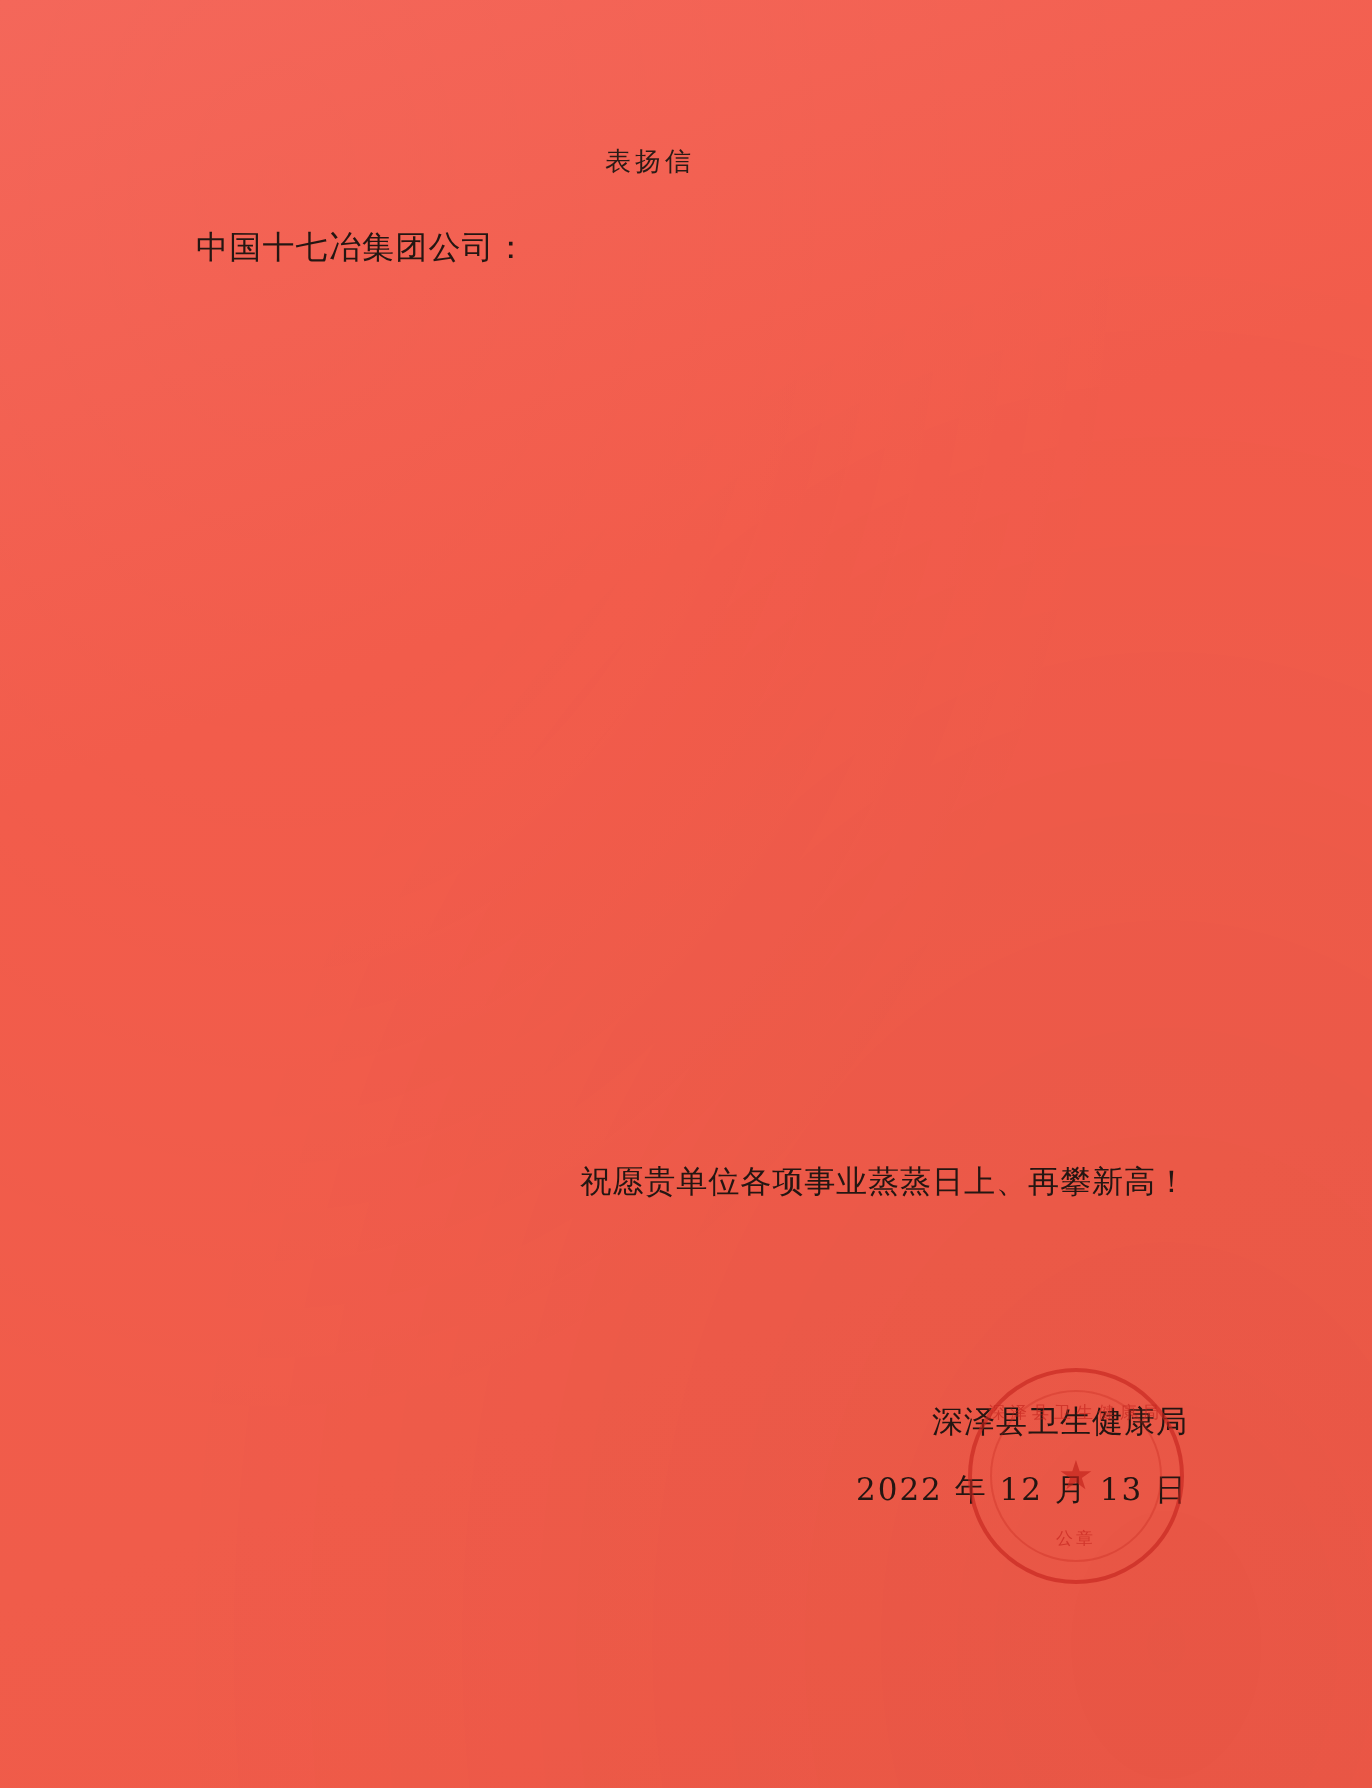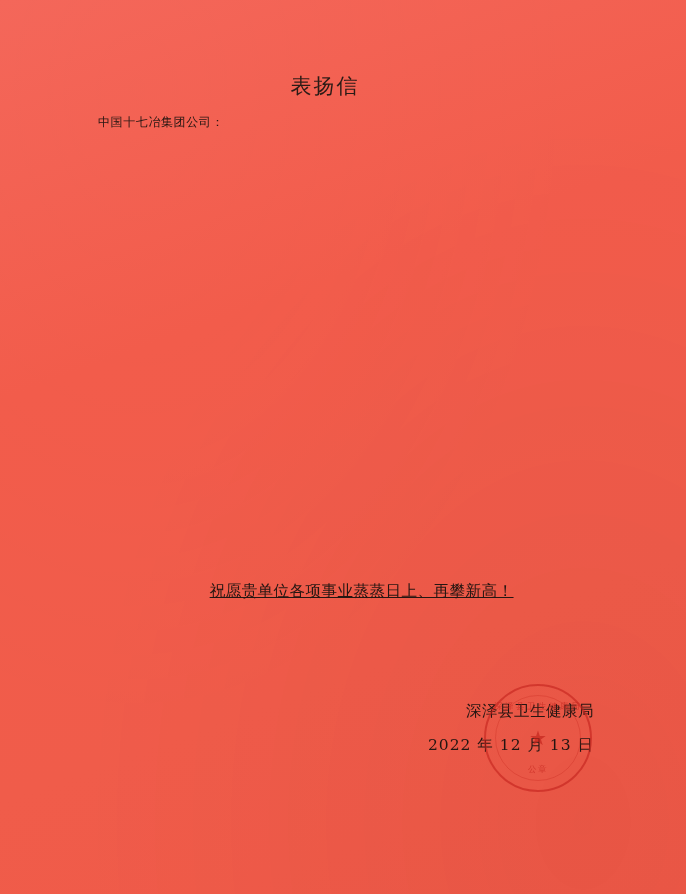--- a/index.html
+++ b/index.html
@@ -38,30 +38,30 @@
     right: 0;
     bottom: 0;
     padding: 0;
   }
   .doc-title {
     position: absolute;
     top: 72px;
     left: 0;
     width: 650px;
     text-align: center;
-    font-size: 21px;
+    font-size: 13px;
     letter-spacing: 2px;
     color: #2b1b16;
     font-family: Liberation Sans, sans-serif;
   }
   .salutation {
     position: absolute;
     top: 114px;
     left: 98px;
-    font-size: 12px;
+    font-size: 16px;
     color: #241612;
     letter-spacing: 0.6px;
   }
   .body-block {
     position: absolute;
     left: 98px;
     width: 496px;
     color: #241612;
     font-size: 15.6px;
     line-height: 38px;
@@ -69,21 +69,21 @@
     text-justify: inter-character;
     letter-spacing: 0.4px;
   }
   .body-block p {
     margin: 0;
     text-indent: 2em;
   }
   #para1 { top: 142px; }
   #para2 { top: 400px; }
   #para3 { top: 572px; }
-  #para3 p { text-align: center; text-decoration: underline; }
+  #para3 p { text-align: right; }
 
   .signature {
     position: absolute;
     right: 92px;
     top: 694px;
     text-align: right;
     color: #241612;
     font-size: 15.5px;
     line-height: 34px;
     letter-spacing: 0.5px;

